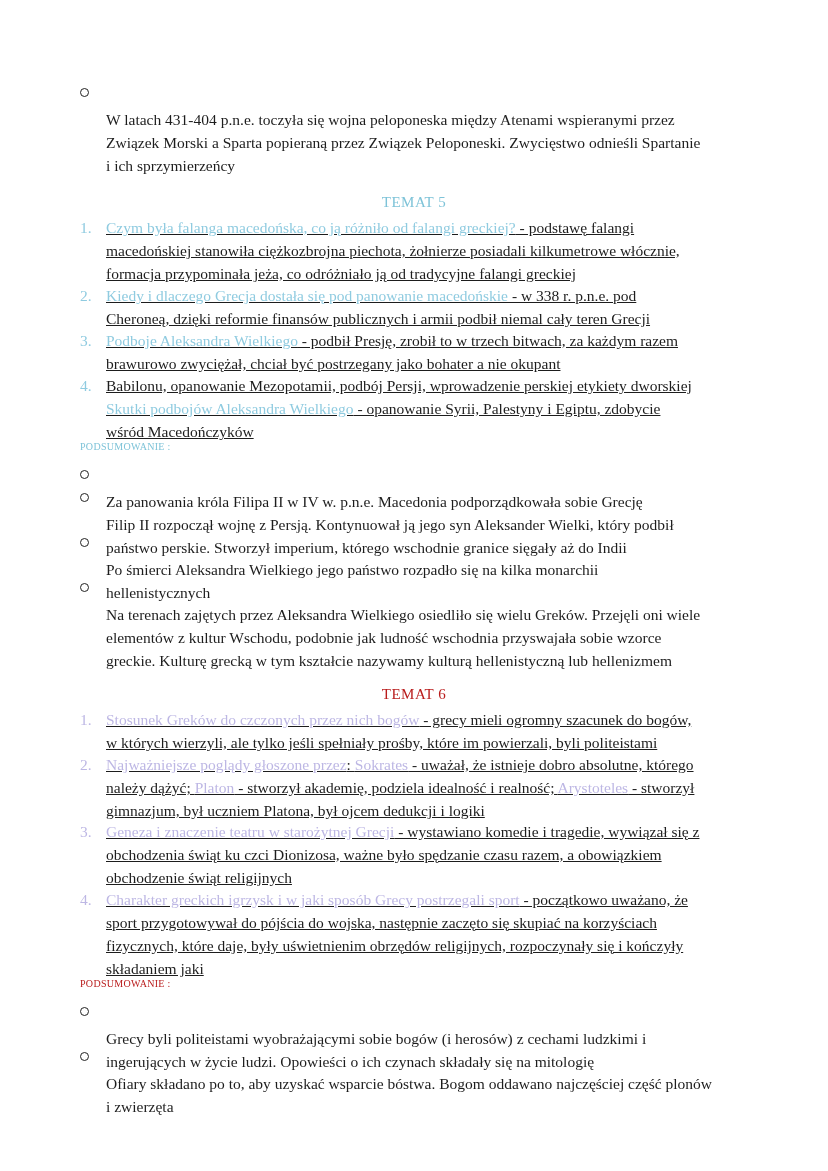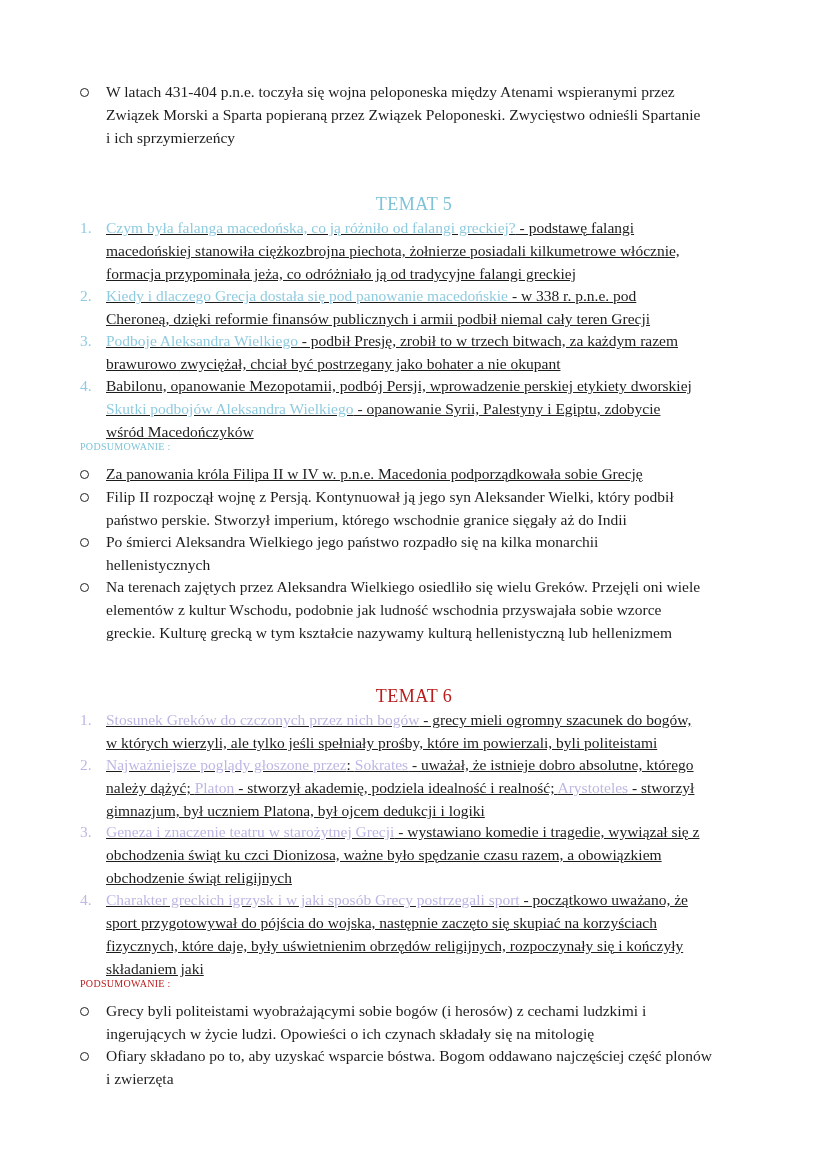--- a/index.html
+++ b/index.html
@@ -2,22 +2,22 @@
 <html><head>
 <meta charset="utf-8">
 <style>
   html, body { margin:0; padding:0; background:#ffffff; }
   body { width:828px; height:1171px; position:relative; overflow:hidden;
          font-family:"Liberation Serif","DejaVu Serif",serif; color:#1d1d1d; }
   .page { position:absolute; left:0; top:0; width:828px; }
   .line { font-size:15.5px; line-height:23px; white-space:nowrap; }
   .bullet-block { position:absolute; left:80px; width:700px; }
   .bullet-mark { position:absolute; left:0; top:8px; width:7px; height:7px; border:1.3px solid #222; border-radius:50%; }
-  .bullet-text { margin-left:26px; }
-  .heading { position:absolute; left:0; width:828px; text-align:center; font-size:18px; letter-spacing:0.5px; }
+  .bullet-text { margin-left:26px;margin-top:28px; }
+  .heading { position:absolute; left:0; width:828px; text-align:center; font-size:15px; letter-spacing:0.5px; }
   .t5 { color:#7ec3d8; }
   .t6 { color:#b91c1c; }
   .num-block { position:absolute; left:80px; width:700px; }
   .num { position:absolute; left:0; top:0; width:20px; font-size:15.5px; line-height:23px; }
   .num-text { margin-left:26px;text-decoration:underline; }
   .q5 { color:#8fcbe0; }
   .q6 { color:#bdb7e4; }
   .summary { position:absolute; left:80px; font-size:10px; letter-spacing:0.3px; }
 </style>
 </head>
@@ -65,21 +65,21 @@
     <span class="num q5">4.</span>
     <div class="num-text">
       <div class="line">Babilonu, opanowanie Mezopotamii, podbój Persji, wprowadzenie perskiej etykiety dworskiej</div>
       <div class="line"><span class="q5">Skutki podbojów Aleksandra Wielkiego</span><span> - opanowanie Syrii, Palestyny i Egiptu, zdobycie</span></div>
       <div class="line">wśród Macedończyków</div>
     </div>
   </div>
 
   <div class="summary t5" style="top:441px;">PODSUMOWANIE :</div>
 
-  <div class="bullet-block" style="top:462px;text-decoration:underline;">
+  <div class="bullet-block" style="top:462px;">
     <span class="bullet-mark"></span>
     <div class="bullet-text">
       <div class="line">Za panowania króla Filipa II w IV w. p.n.e. Macedonia podporządkowała sobie Grecję</div>
     </div>
   </div>
   <div class="bullet-block" style="top:485px;">
     <span class="bullet-mark"></span>
     <div class="bullet-text">
       <div class="line">Filip II rozpoczął wojnę z Persją. Kontynuował ją jego syn Aleksander Wielki, który podbił</div>
       <div class="line">państwo perskie. Stworzył imperium, którego wschodnie granice sięgały aż do Indii</div>

